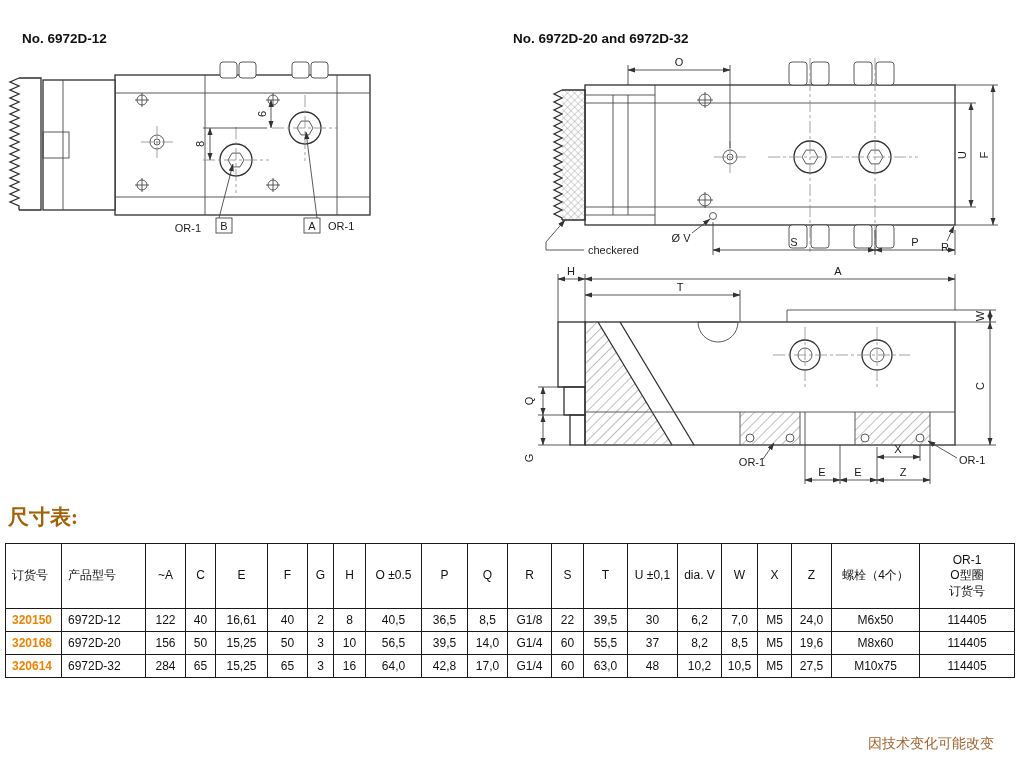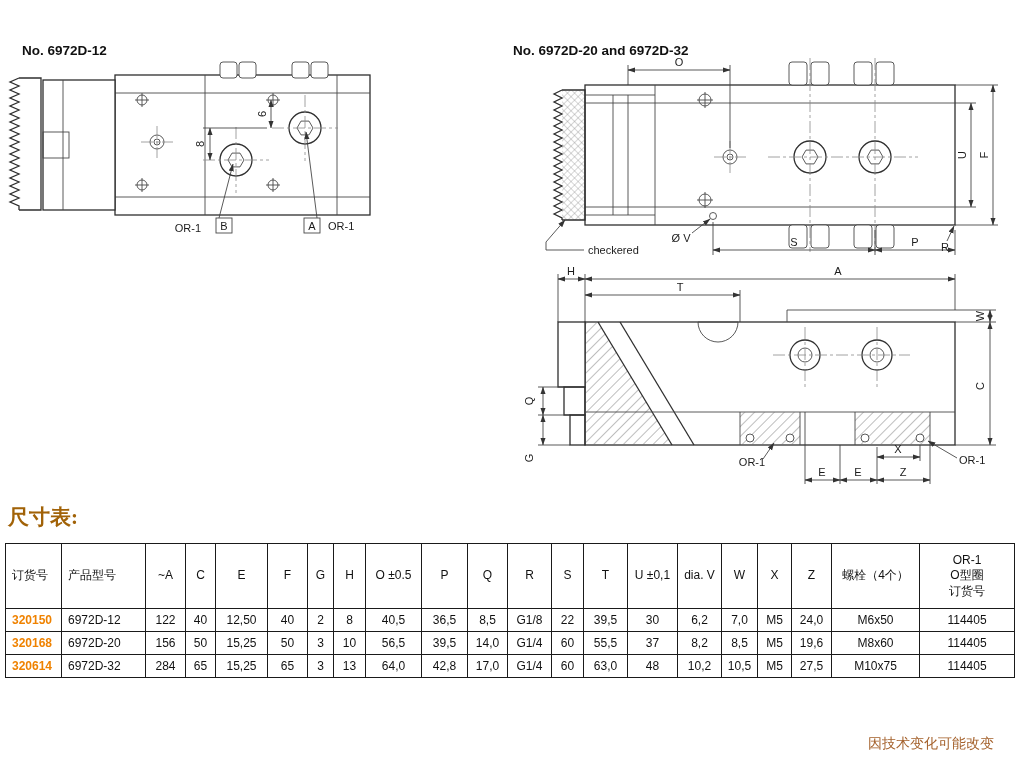--- a/index.html
+++ b/index.html
@@ -1,19 +1,19 @@
 <!DOCTYPE html>
 <html style="--order-accent: #EF8200; --footer-color: #A5622D;"><head>
 <meta charset="utf-8">
 <style>
   html,body { margin:0; padding:0; background:#ffffff; }
   body { width:1020px; height:760px; position:relative; font-family:"Liberation Sans", sans-serif; color:#111; }
   .page { position:absolute; inset:0; background:#fff; overflow:hidden; }
 
-  .drawing-title { position:absolute; font-size:13.5px; font-weight:bold; color:#101010;margin-top:12px; }
+  .drawing-title { position:absolute; font-size:13.5px; font-weight:bold; color:#101010; }
   #title-left  { left:22px;  top:31px; }
   #title-right { left:513px; top:31px; }
 
   svg.drawing { position:absolute; overflow:visible; }
   #svg-left      { left:5px;   top:52px;  }
   #svg-top-right { left:518px; top:50px;  }
   #svg-side      { left:518px; top:262px; }
 
   
   .ol { fill:none; stroke:#2f2f2f; stroke-width:1.3; }
@@ -363,21 +363,21 @@
 O型圈
 订货号</th>
         </tr>
       </thead>
     <tbody>
         <tr>
           <td class="order lft">320150</td>
           <td class="lft">6972D-12</td>
           <td>122</td>
           <td>40</td>
-          <td>12,50</td>
+          <td>16,61</td>
           <td>40</td>
           <td>2</td>
           <td>8</td>
           <td>40,5</td>
           <td>36,5</td>
           <td>8,5</td>
           <td>G1/8</td>
           <td>22</td>
           <td>39,5</td>
           <td>30</td>
@@ -412,21 +412,21 @@
           <td>114405</td>
         </tr>
         <tr>
           <td class="order lft">320614</td>
           <td class="lft">6972D-32</td>
           <td>284</td>
           <td>65</td>
           <td>15,25</td>
           <td>65</td>
           <td>3</td>
-          <td>13</td>
+          <td>16</td>
           <td>64,0</td>
           <td>42,8</td>
           <td>17,0</td>
           <td>G1/4</td>
           <td>60</td>
           <td>63,0</td>
           <td>48</td>
           <td>10,2</td>
           <td>10,5</td>
           <td>M5</td>

